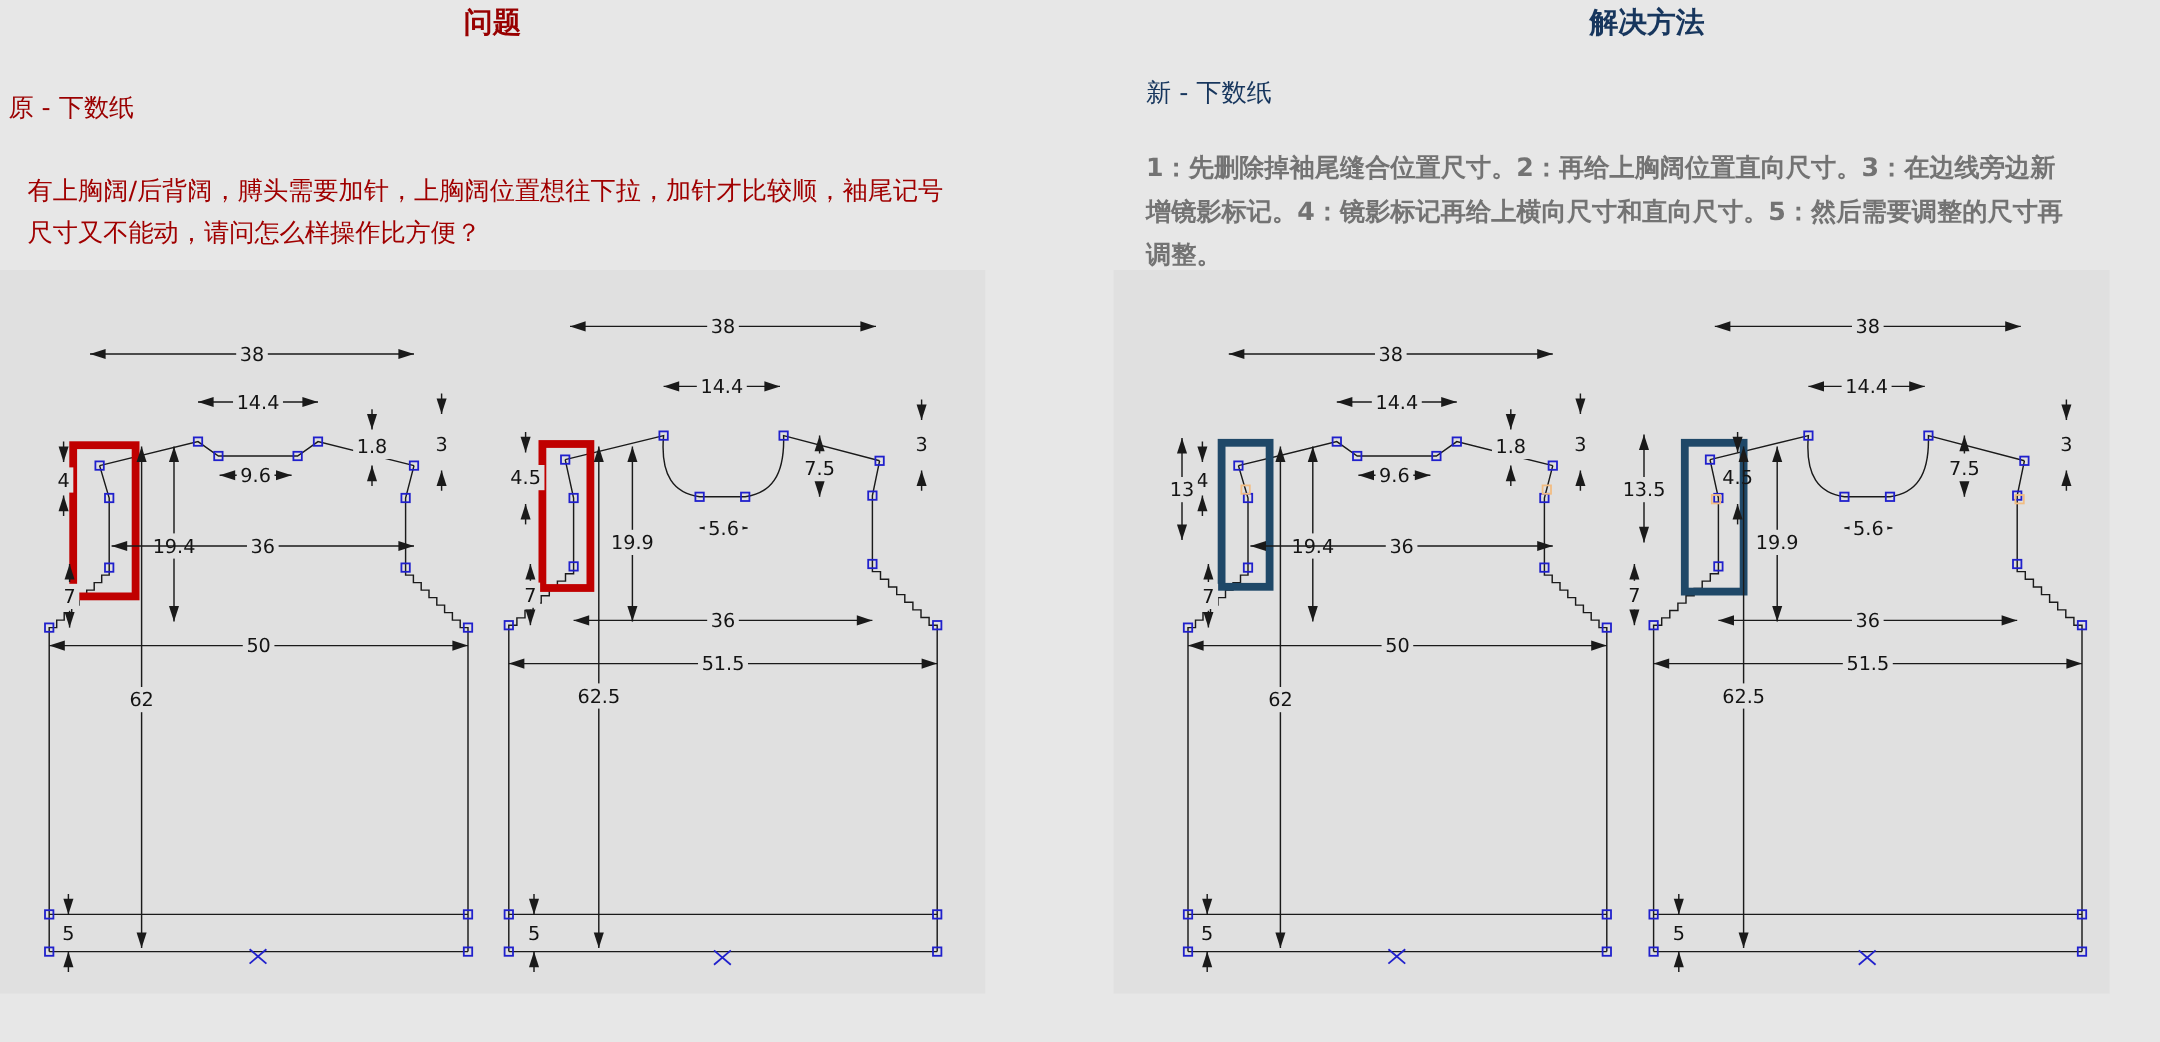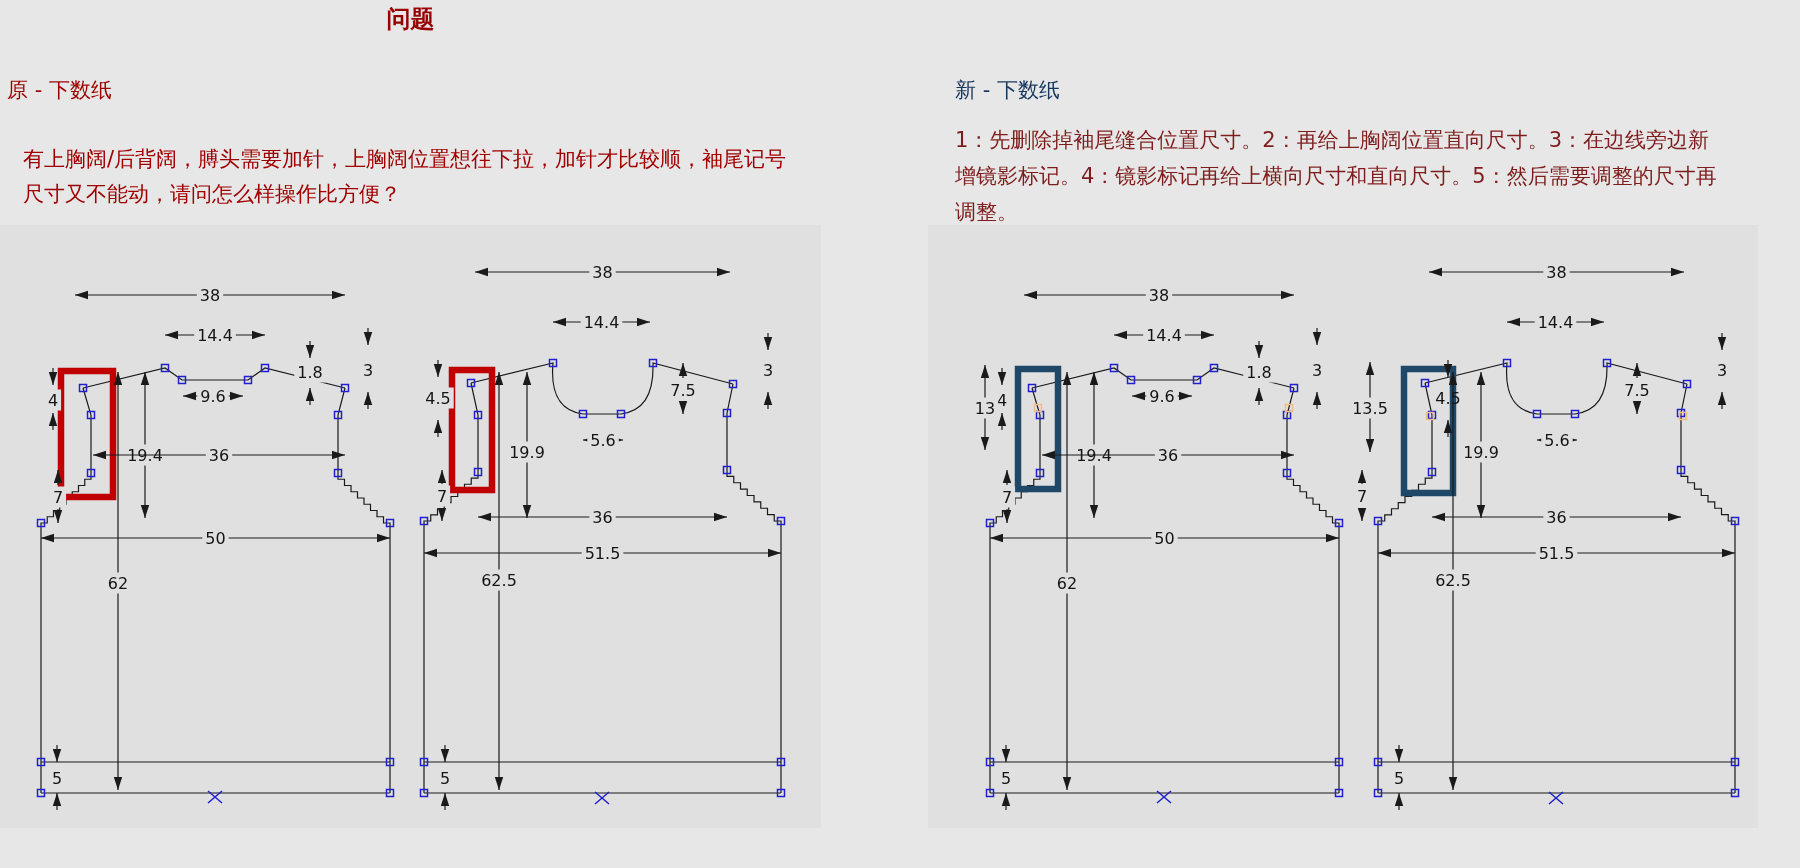--- a/index.html
+++ b/index.html
@@ -10,21 +10,21 @@
   }
   .abs{position:absolute;}
   .title{font-size:24px;font-weight:bold;text-align:center;line-height:38px;}
   .title.problem{color:#980000;}
   .title.solution{color:#17365d;}
   .subtitle{font-size:21px;line-height:26px;}
   .subtitle.problem{color:#9a0000;}
   .subtitle.solution{color:#17365d;}
   .bodytext{font-size:21px;}
   .bodytext.problem{color:#a00000;line-height:35px;width:768px;}
-  .bodytext.solution{color:#7f1d1d;line-height:36px;width:772px;}
+  .bodytext.solution{color:#737373;line-height:36px;width:772px;font-weight:bold;}
   .panel{background:#e0e0e0;}
   svg text{font-family:"DejaVu Sans",sans-serif;font-size:16px;fill:#141414;}
 </style>
 </head>
 <body>
 
 <section class="abs" style="left:0;top:0;width:821px;height:868px;">
   <h1 class="abs title problem" style="left:0;top:6;width:821px;margin:0;">问题</h1>
   <div class="abs subtitle problem" style="left:7;top:77px;left:7px;">原 - 下数纸</div>
   <p class="abs bodytext problem" style="left:7px;top:126px;margin:16px;">有上胸阔/后背阔，膊头需要加针，上胸阔位置想往下拉，加针才比较顺，袖尾记号尺寸又不能动，请问怎么样操作比方便？</p>
@@ -254,21 +254,22 @@
         <rect x="777.5" y="517.5" width="7" height="7" fill="none" stroke="#2020cc" stroke-width="1.5"></rect>
         <rect x="420.5" y="758.5" width="7" height="7" fill="none" stroke="#2020cc" stroke-width="1.5"></rect>
         <rect x="777.5" y="758.5" width="7" height="7" fill="none" stroke="#2020cc" stroke-width="1.5"></rect>
         <rect x="420.5" y="789.5" width="7" height="7" fill="none" stroke="#2020cc" stroke-width="1.5"></rect>
         <rect x="777.5" y="789.5" width="7" height="7" fill="none" stroke="#2020cc" stroke-width="1.5"></rect>
       </svg>
   </div>
 </section>
 
 <section class="abs" style="left:928px;top:0;width:832px;height:868px;">
-  <div class="abs subtitle solution" style="left:27px;top:77px;">新 - 下数纸</div>
+  <h1 class="abs title solution" style="left:27px;top:6;width:835px;margin:0;">解决方法</h1>
+  <div class="abs subtitle solution" style="left:27px;top:64px;">新 - 下数纸</div>
   <p class="abs bodytext solution" style="left:27px;top:122px;margin:0;">1：先删除掉袖尾缝合位置尺寸。2：再给上胸阔位置直向尺寸。3：在边线旁边新增镜影标记。4：镜影标记再给上横向尺寸和直向尺寸。5：然后需要调整的尺寸再调整。</p>
   <div class="abs panel" style="left:0;top:225px;width:830px;height:603px;">
     <svg id="svgR" viewBox="928 225 830 603" width="830" height="603">
         <path d="M1032,388 L1114,368 L1131,380 L1197,380 L1214,368 L1294,388" fill="none" stroke="#1a1a1a" stroke-width="1.2"></path>
         <path d="M1032,388 L1040,415 L1040,473 L1040,479.25 L1033.75,479.25 L1033.75,485.5 L1027.5,485.5 L1027.5,491.75 L1021.25,491.75 L1021.25,498 L1015,498 L1015,504.25 L1008.75,504.25 L1008.75,510.5 L1002.5,510.5 L1002.5,516.75 L996.25,516.75 L996.25,523 L990,523 L990,793" fill="none" stroke="#1a1a1a" stroke-width="1.2"></path>
         <path d="M1294,388 L1287,415 L1287,473 L1287,479.25 L1293.5,479.25 L1293.5,485.5 L1300,485.5 L1300,491.75 L1306.5,491.75 L1306.5,498 L1313,498 L1313,504.25 L1319.5,504.25 L1319.5,510.5 L1326,510.5 L1326,516.75 L1332.5,516.75 L1332.5,523 L1339,523 L1339,793" fill="none" stroke="#1a1a1a" stroke-width="1.2"></path>
         <line x1="990" y1="762" x2="1339" y2="762" stroke="#1a1a1a" stroke-width="1.2"></line>
         <line x1="990" y1="793" x2="1339" y2="793" stroke="#1a1a1a" stroke-width="1.2"></line>
         <rect x="1018" y="369" width="40" height="120" fill="none" stroke="#1f4868" stroke-width="6.5"></rect>
         <line x1="1024" y1="295" x2="1294" y2="295" stroke="#1a1a1a" stroke-width="1.2"></line>

